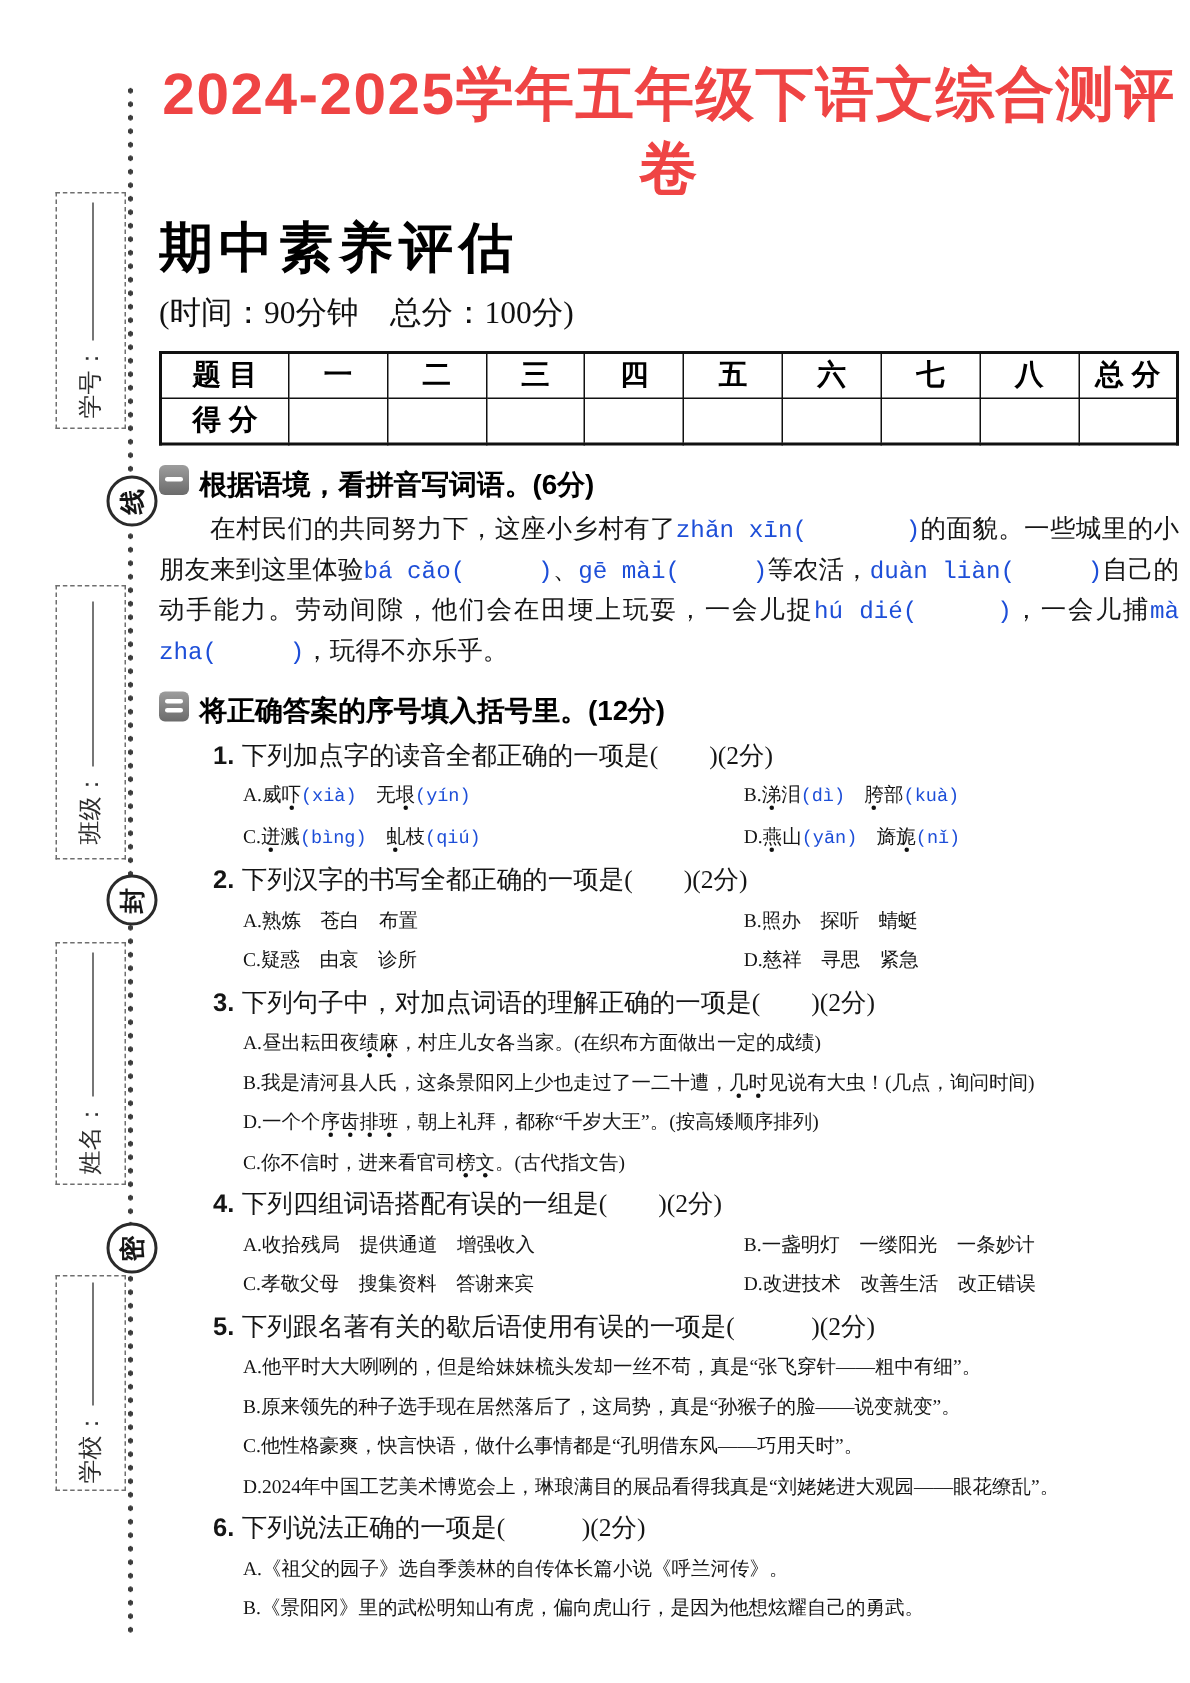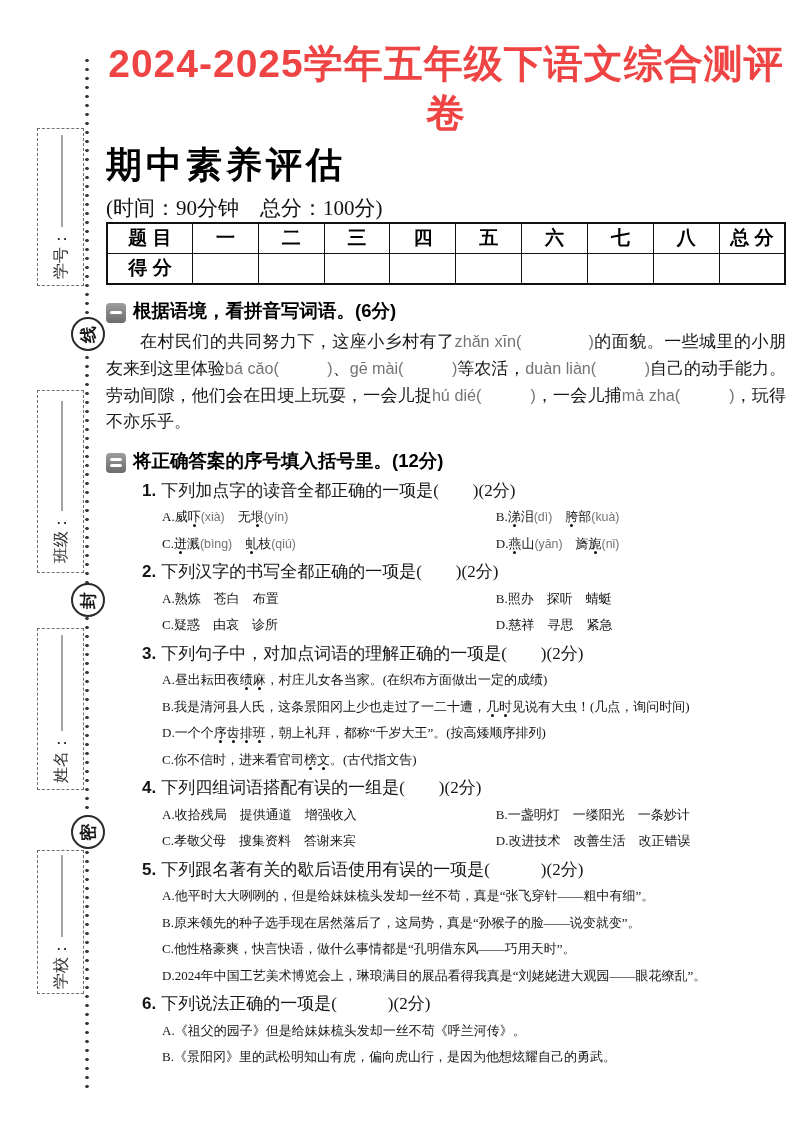--- a/index.html
+++ b/index.html
@@ -26,42 +26,42 @@
   .sc1{top:317px;} .sc2{top:583px;} .sc3{top:815px;}
 
   
   .main{position:absolute;left:106px;top:40px;width:680px;}
   .title1{margin:0;text-align:center;font-family:"Liberation Sans",sans-serif;font-weight:800;
     font-size:39px;line-height:1.25;letter-spacing:1px;color:#ef4444;}
   .title2{margin:4px 0 0;font-family:"Liberation Sans",sans-serif;font-weight:800;
     font-size:36px;line-height:1.25;letter-spacing:4px;color:#000;}
   .meta{margin:8px 0 0;font-size:21px;line-height:1.3;color:#111;}
 
-  table.score{width:100%;margin-top:0;border-collapse:collapse;border:2px solid #111;table-layout:fixed;}
+  table.score{width:100%;margin-top:12px;border-collapse:collapse;border:2px solid #111;table-layout:fixed;}
   table.score td,table.score th{border:1.5px solid #111;height:29px;padding:0;text-align:center;
     font-family:"Liberation Sans",sans-serif;font-weight:bold;font-size:19px;color:#000;}
   table.score .first{width:84px;}
 
-  .sec-head{margin-top:13px;display:flex;align-items:flex-end;
+  .sec-head{margin-top:13px;display:flex;align-items:flex-start;
     font-family:"Liberation Sans",sans-serif;font-weight:bold;font-size:18.5px;color:#000;}
   .sec-icon{display:inline-flex;flex-direction:column;justify-content:center;gap:3px;
     width:20px;height:20px;border-radius:4px;background:linear-gradient(#9d9d9d,#6b6b6b);
     margin-right:7px;flex:0 0 auto;}
   .sec-icon .bar{display:block;width:12px;height:3px;margin:0 auto;background:#fff;border-radius:1.5px;}
 
   .para{margin:5px 0 0;font-size:17px;line-height:26px;text-align:justify;text-indent:2em;color:#161616;}
 
   #questions{margin-top:5px;}
   .q{margin-top:2px;margin-left:36px;}
   .q-stem{font-size:17px;line-height:26.5px;}
   .q-num{font-family:"Liberation Sans",sans-serif;font-weight:bold;margin-right:5px;}
   .opts{padding-left:20px;}
   .opts.cols2{display:grid;grid-template-columns:53.5% 46.5%;}
   .opt{font-size:13px;line-height:26.5px;padding-left:1.55em;text-indent:-1.55em;}
-  .py{font-family:Liberation Sans, sans-serif;font-size:0.95em;color:#737373;}
+  .py{font-family:Liberation Mono, monospace;font-size:0.95em;color:#1d4ed8;}
   .dot{position:relative;}
   .dot::after{content:"";position:absolute;left:50%;margin-left:-1.5px;bottom:-3px;
     width:3px;height:3px;border-radius:50%;background:#111;}
 </style>
 </head>
 <body>
 
 <div class="page">
 
   <div class="seal-dotline"></div>
@@ -191,20 +191,20 @@
           <div class="opts">
             <div class="opt"><span class="opt-label">A.</span><span>他平时大大咧咧的，但是给妹妹梳头发却一丝不苟，真是“张飞穿针——粗中有细”。</span></div>
             <div class="opt"><span class="opt-label">B.</span><span>原来领先的种子选手现在居然落后了，这局势，真是“孙猴子的脸——说变就变”。</span></div>
             <div class="opt"><span class="opt-label">C.</span><span>他性格豪爽，快言快语，做什么事情都是“孔明借东风——巧用天时”。</span></div>
             <div class="opt"><span class="opt-label">D.</span><span>2024年中国工艺美术博览会上，琳琅满目的展品看得我真是“刘姥姥进大观园——眼花缭乱”。</span></div>
           </div>
         </div>
         <div class="q">
           <div class="q-stem"><b class="q-num">6.</b><span>下列说法正确的一项是(　　　)(2分)</span></div>
           <div class="opts">
-            <div class="opt"><span class="opt-label">A.</span><span>《祖父的园子》但是给妹妹梳头发却一丝不苟《呼兰河传》。</span></div>
+            <div class="opt"><span class="opt-label">A.</span><span>《祖父的园子》选自季羡林的自传体长篇小说《呼兰河传》。</span></div>
             <div class="opt"><span class="opt-label">B.</span><span>《景阳冈》里的武松明知山有虎，偏向虎山行，是因为他想炫耀自己的勇武。</span></div>
           </div>
         </div>
       </div>
   </div>
 
 </div>
 
 </body></html>

